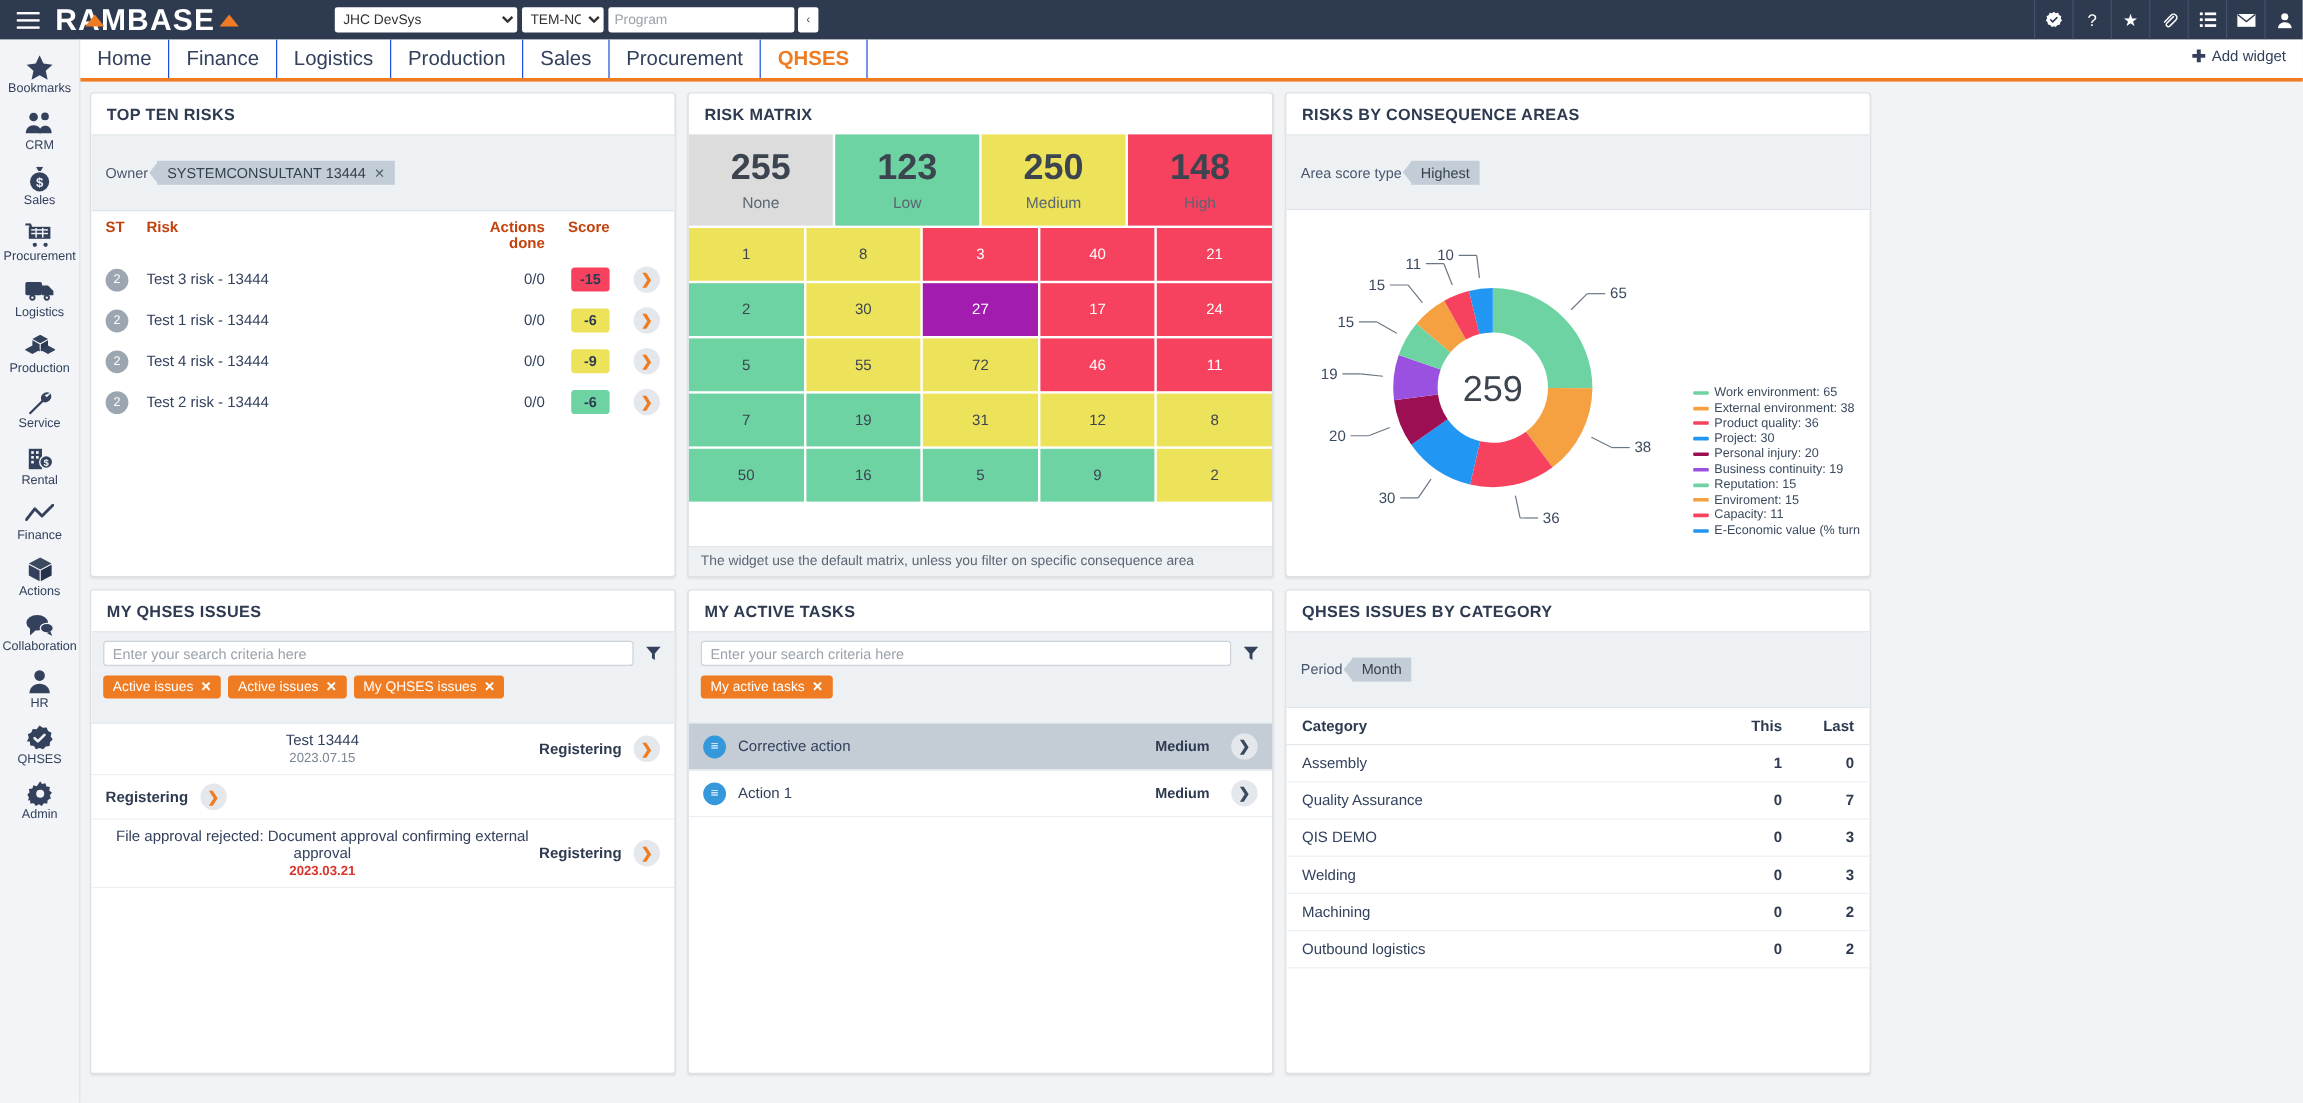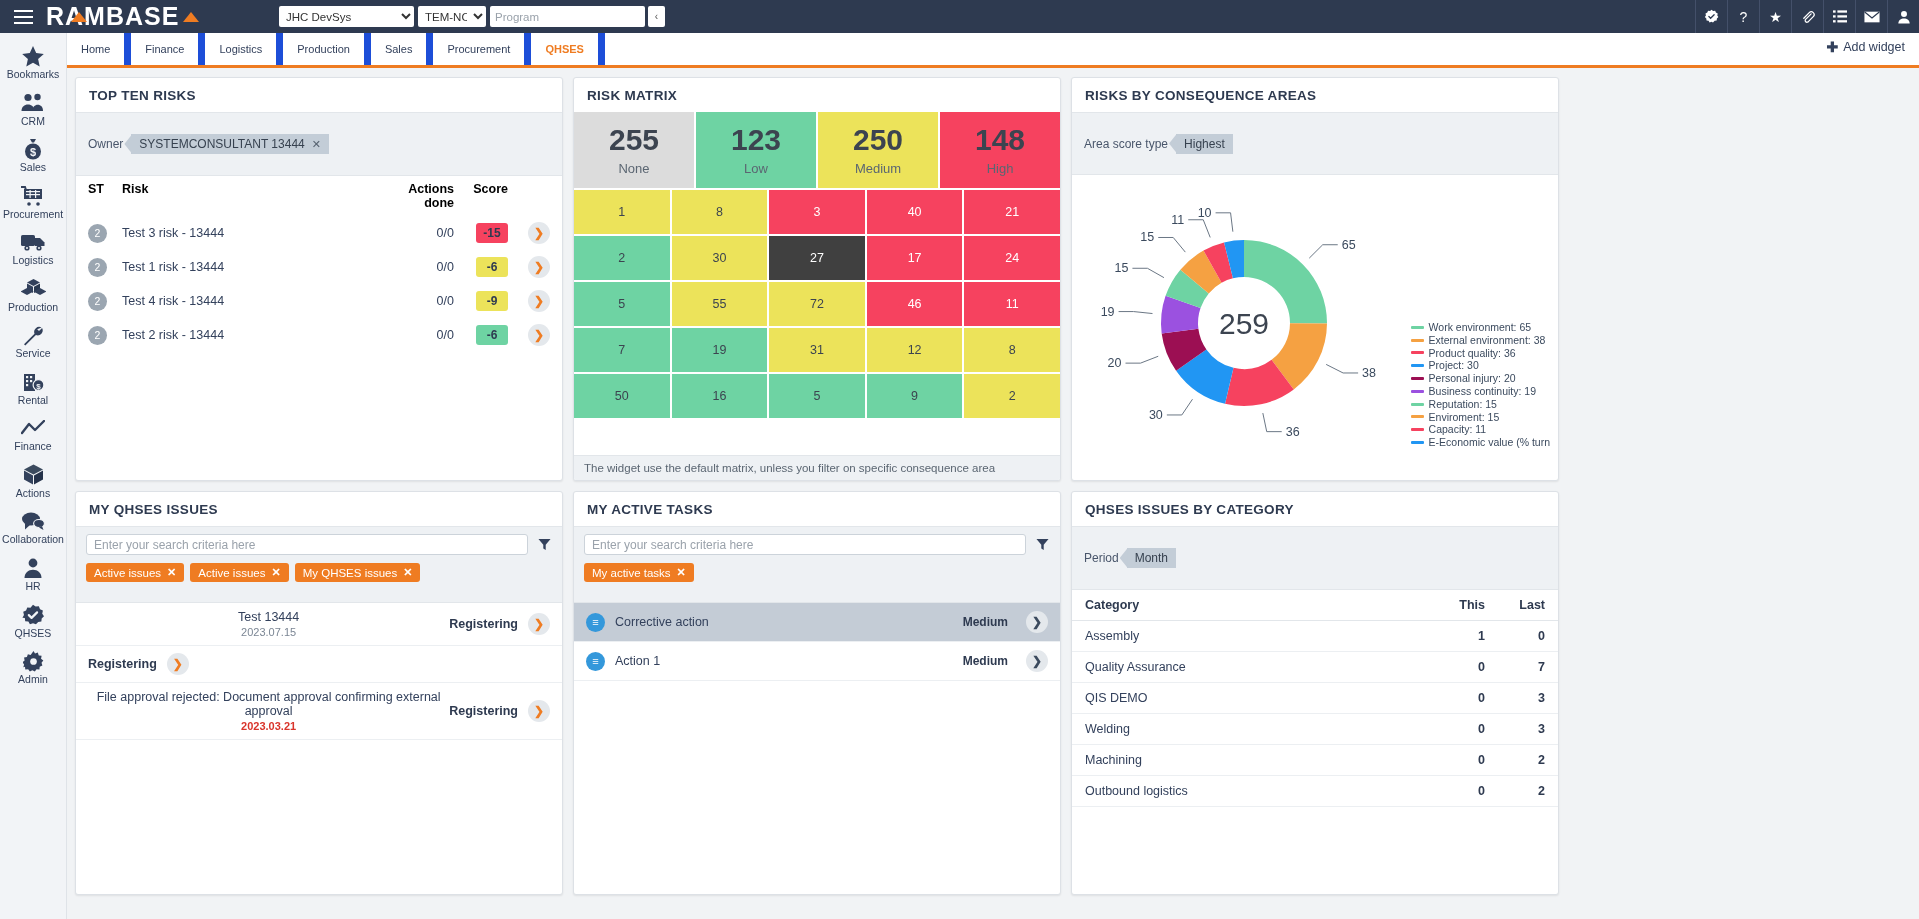--- a/index.html
+++ b/index.html
@@ -17,21 +17,21 @@
     position:relative;
   }
   .hamburger { width:46px; display:flex; flex-direction:column; align-items:center; justify-content:center; gap:4px; cursor:pointer; }
   .hamburger span { display:block; width:19px; height:2px; background:#fff; }
   .brand {
     color:#fff; font-size:27px; font-weight:bold; letter-spacing:1.2px;
     font-family:"Liberation Sans", sans-serif; margin-right:18px;
     display:flex; align-items:center; line-height:1;
   }
   .sel-company {
-    width:135px; height:21px; background:#fff; border:none; border-radius:2px;
+    width:152px; height:21px; background:#fff; border:none; border-radius:2px;
     font-size:11.5px; font-family:"Liberation Sans", sans-serif; color:#333;
     padding:0 3px; margin-right:4px;
   }
   .sel-tem {
     width:68px; height:21px; background:#fff; border:none; border-radius:2px;
     font-size:11.5px; font-family:"Liberation Sans", sans-serif; color:#333;
     padding:0 3px; margin-right:4px;
   }
   .prog-input {
     width:155px; height:21px; background:#fff; border:none; border-radius:2px;
@@ -61,22 +61,22 @@
   }
   .rail-item .ri-ic { height:22px; display:flex; align-items:center; justify-content:center; }
   .rail-item .ri-lb { font-size:10.5px; margin-top:2px; line-height:1.1; text-align:center; }
 
   
   .menubar {
     position:absolute; left:67px; right:0; top:33px; height:35px;
     background:#fff; border-bottom:3px solid #ef7c22; display:flex; align-items:stretch;
   }
   .mb-item {
-    display:flex; align-items:center; padding:0 14px; font-size:11px;
-    color:#33415c; border-right:7px solid #1d4ed8; cursor:pointer; font-weight:400;
+    display:flex; align-items:center; padding:0 14px; font-size:17px;
+    color:#33415c; border-right:1px solid #1d4ed8; cursor:pointer; font-weight:400;
   }
   .mb-item.active { color:#ef7c22; font-weight:bold; }
   .add-widget {
     position:absolute; right:14px; top:6px; font-size:12.5px; color:#33415c;
     display:flex; align-items:center; gap:5px; cursor:pointer;
   }
   .add-widget .plus { font-weight:bold; font-size:14px; }
 
   
   .dash {
@@ -103,21 +103,21 @@
     position:relative; display:flex; align-items:center; gap:7px;
   }
   .chip-val:before {
     content:''; position:absolute; left:-7px; top:0; bottom:0; width:8px;
     background:#c3cdd7; clip-path:polygon(100% 0, 100% 100%, 0 50%);
   }
   .chip-x { font-size:11px; color:#55616f; cursor:pointer; }
 
   
   .tt-head {
-    display:flex; padding:6px 12px 6px 12px; font-size:12.5px; font-weight:bold; color:#000000;
+    display:flex; padding:6px 12px 6px 12px; font-size:12.5px; font-weight:bold; color:#c2410c;
   }
   .tt-row { display:flex; align-items:center; padding:6px 12px; font-size:12.5px; color:#33415c; }
   .col-st { width:34px; }
   .col-risk { flex:1; }
   .col-actions { width:72px; text-align:right; }
   .col-score { width:60px; display:flex; justify-content:flex-end; padding-right:6px;}
   .col-go { width:36px; display:flex; justify-content:flex-end; }
   .st-badge {
     width:19px; height:19px; border-radius:50%; background:#9ba6b1; color:#fff;
     font-size:10.5px; display:flex; align-items:center; justify-content:center;
@@ -542,21 +542,21 @@
           <div class="rm-gr">
             <div class="rm-cell" style="background: rgb(236, 227, 90);">1</div>
             <div class="rm-cell" style="background: rgb(236, 227, 90);">8</div>
             <div class="rm-cell red" style="background: rgb(246, 66, 95);">3</div>
             <div class="rm-cell red" style="background: rgb(246, 66, 95);">40</div>
             <div class="rm-cell red" style="background: rgb(246, 66, 95);">21</div>
           </div>
           <div class="rm-gr">
             <div class="rm-cell" style="background: rgb(110, 211, 163);">2</div>
             <div class="rm-cell" style="background: rgb(236, 227, 90);">30</div>
-            <div class="rm-cell red" style="background: #404040;">27</div>
+            <div class="rm-cell red" style="background: #a21caf;">27</div>
             <div class="rm-cell red" style="background: rgb(246, 66, 95);">17</div>
             <div class="rm-cell red" style="background: rgb(246, 66, 95);">24</div>
           </div>
           <div class="rm-gr">
             <div class="rm-cell" style="background: rgb(110, 211, 163);">5</div>
             <div class="rm-cell" style="background: rgb(236, 227, 90);">55</div>
             <div class="rm-cell" style="background: rgb(236, 227, 90);">72</div>
             <div class="rm-cell red" style="background: rgb(246, 66, 95);">46</div>
             <div class="rm-cell red" style="background: rgb(246, 66, 95);">11</div>
           </div>

